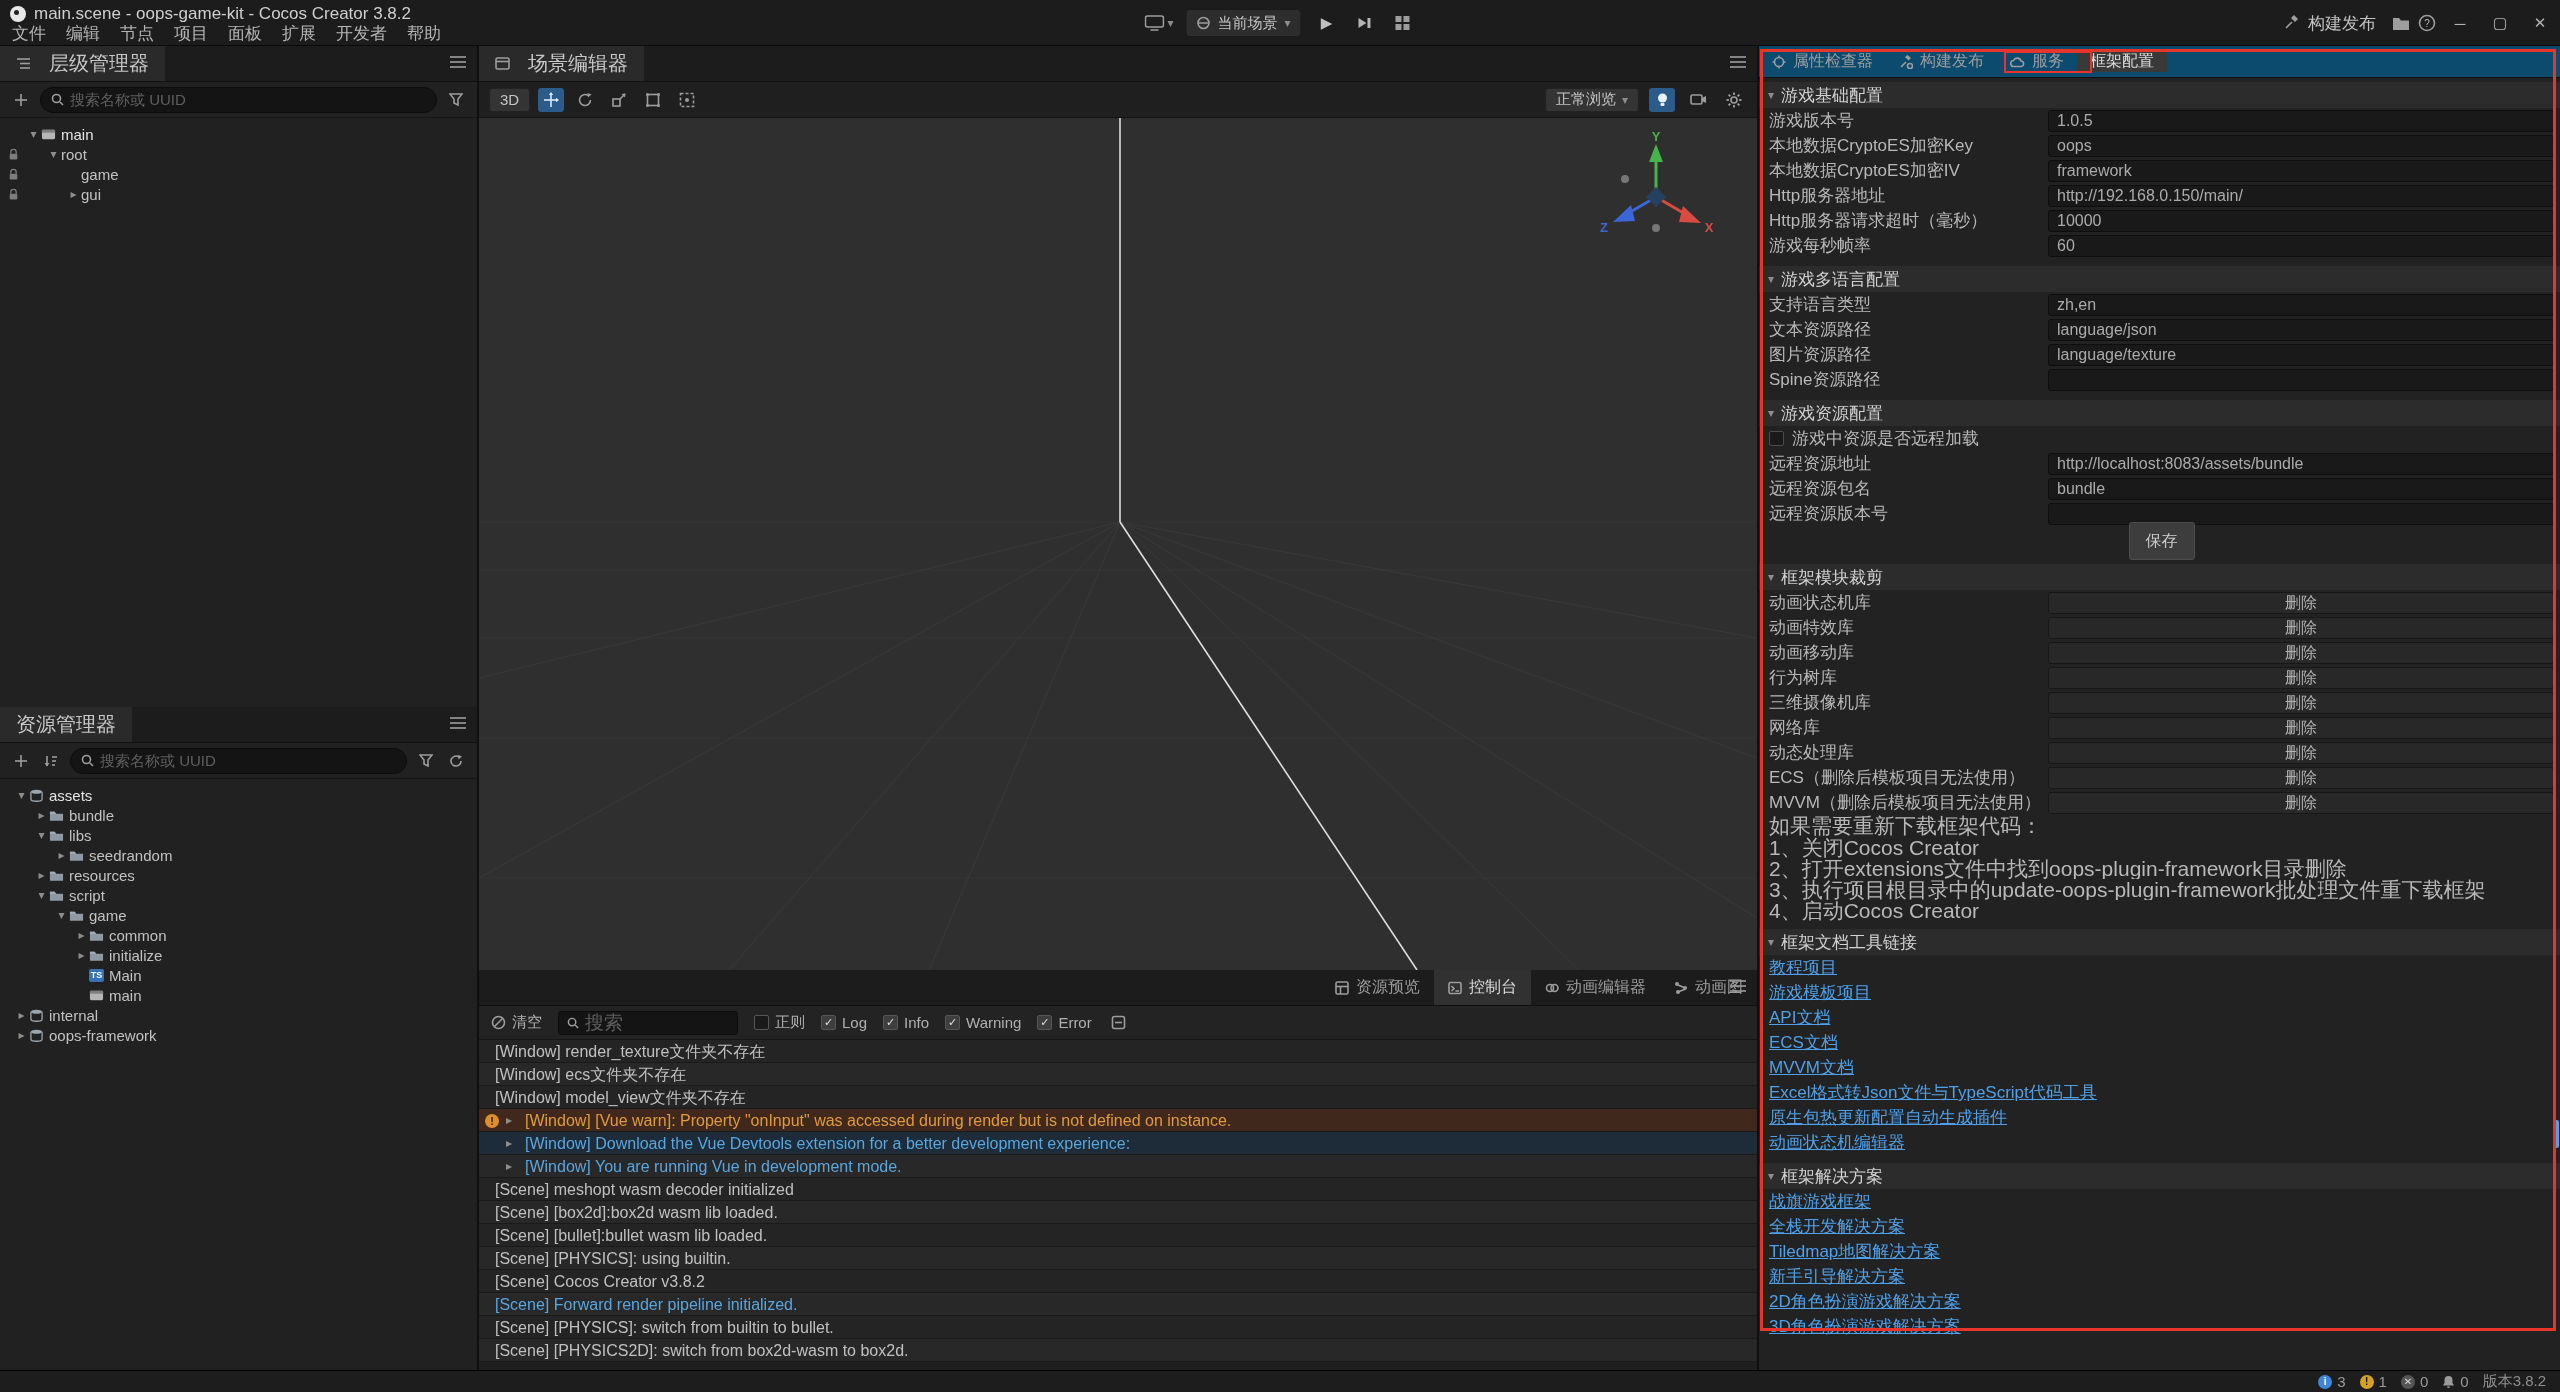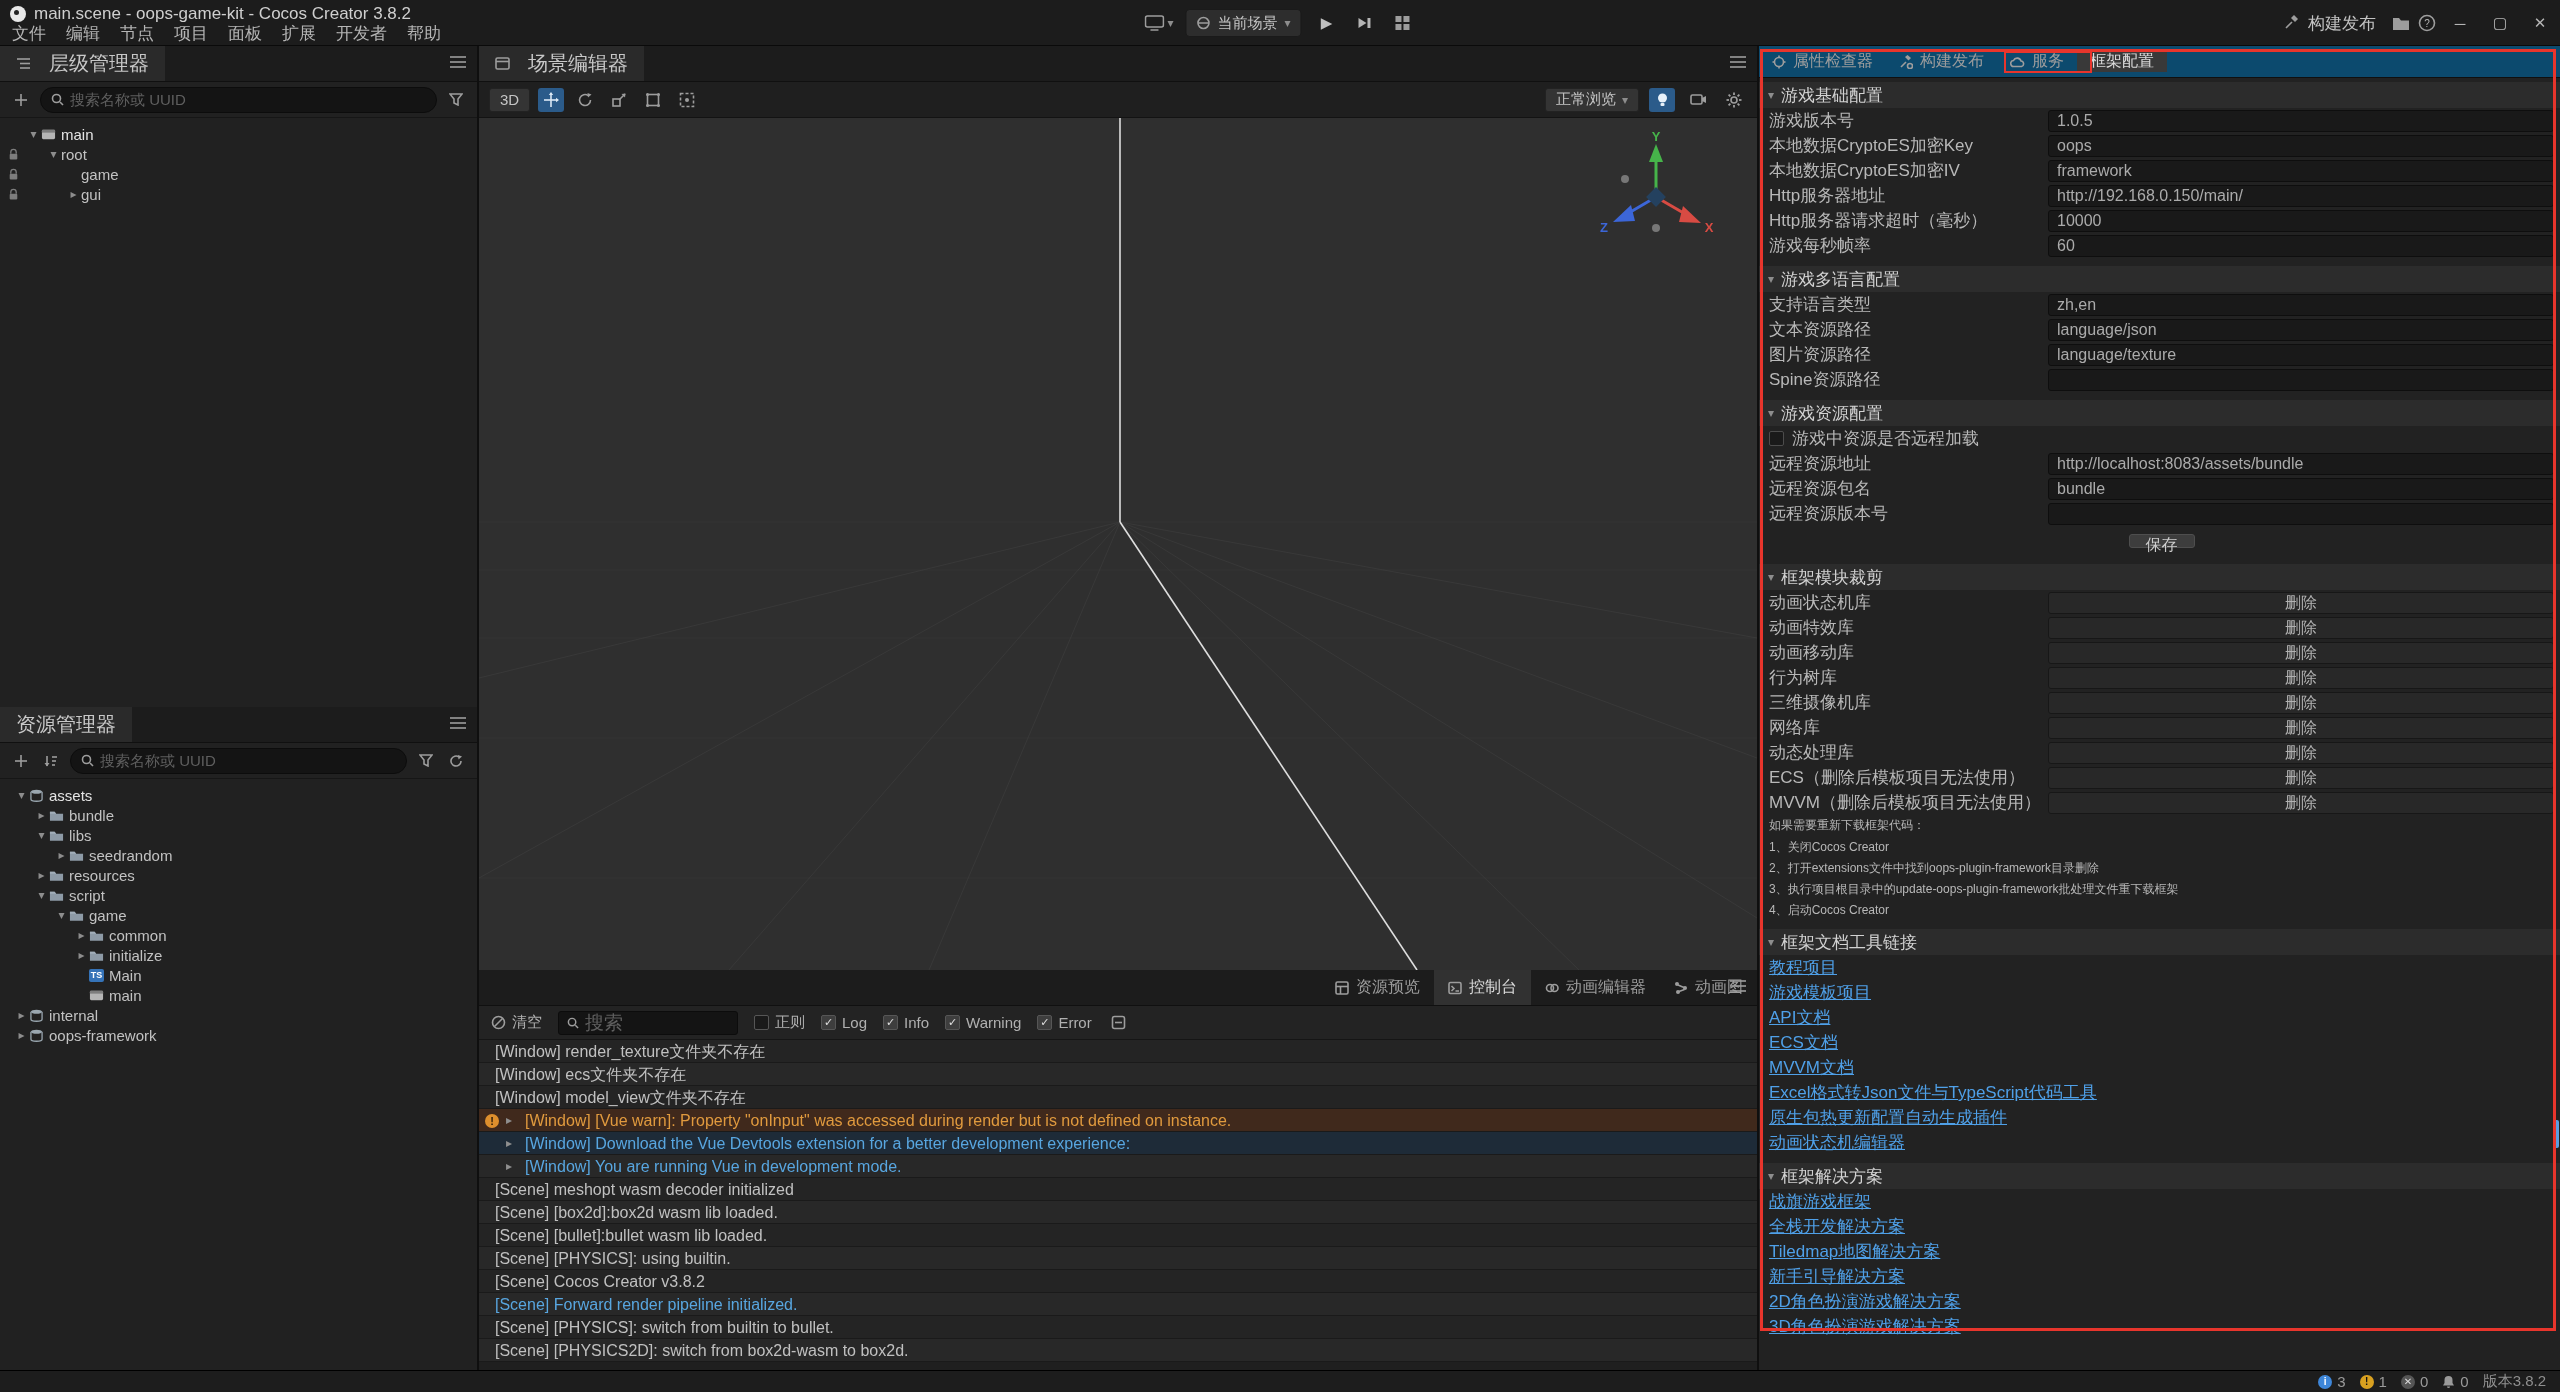--- a/index.html
+++ b/index.html
@@ -85,24 +85,24 @@
 .itab{display:flex;align-items:center;gap:7px;padding:0 13px;font-size:16px;color:#9c9c9c;white-space:nowrap;}
 .itab.active{background:#393939;color:#dcdcdc;}
 #inspector-body{position:absolute;left:0;top:32px;right:0;bottom:0;overflow:hidden;}
 .isec-h{height:26px;margin-top:8px;background:#2c2c2c;display:flex;align-items:center;gap:7px;padding:0 9px;color:#d2d2d2;font-size:17px;white-space:nowrap;}
 .isec-h:first-child{margin-top:4px;}
 .irow{height:25px;display:flex;align-items:center;padding:0 6px 0 10px;}
 .irow .lbl{width:279px;flex:none;font-size:17px;color:#b8b8b8;white-space:nowrap;overflow:hidden;}
 .irow input.val{flex:1;height:22px;background:#191919;border:1px solid #0e0e0e;border-radius:3px;padding:0 8px;font-size:16px;color:#ababab;font-family:inherit;outline:none;min-width:0;}
 .delbtn{flex:1;height:22px;background:#282828;border:1px solid #171717;border-radius:3px;font-size:16px;color:#b2b2b2;font-family:inherit;}
 .irow.center{justify-content:center;height:30px;}
-.btn{width:66px;height:14px;background:#3d3d3d;border:1px solid #4e4e4e;border-radius:3px;color:#cccccc;font-size:16px;font-family:inherit;}
+.btn{width:66px;height:38px;background:#3d3d3d;border:1px solid #4e4e4e;border-radius:3px;color:#cccccc;font-size:16px;font-family:inherit;}
 .cb{width:15px;height:15px;border:1px solid #4c4c4c;border-radius:2px;background:#1a1a1a;flex:none;}
 .cblbl{margin-left:8px;font-size:17px;color:#b8b8b8;white-space:nowrap;}
-.itext{height:21px;line-height:21px;padding-left:10px;font-size:12px;color:#b8b8b8;white-space:nowrap;overflow:hidden;}
+.itext{height:21px;line-height:21px;padding-left:10px;font-size:21px;color:#b8b8b8;white-space:nowrap;overflow:hidden;}
 .itext.first{height:22px;}
 .ilink{height:25px;display:flex;align-items:center;padding-left:10px;}
 .ilink a{color:#4fa0e8;font-size:17px;text-decoration:underline;cursor:pointer;white-space:nowrap;}
 #insp-scrollthumb{position:absolute;right:1px;top:1074px;width:5px;height:28px;background:#5a9fe0;border-radius:2px;}
 
 
 #statusbar{position:absolute;left:0;top:1370px;width:2560px;height:22px;background:#1d1d1d;border-top:1px solid #000;display:flex;align-items:center;}
 .sb-right{margin-left:auto;display:flex;align-items:center;gap:14px;padding-right:14px;font-size:15px;color:#9a9a9a;}
 .sb-item{display:flex;align-items:center;gap:5px;}
 .dot{width:14px;height:14px;border-radius:50%;font-size:10px;font-weight:bold;display:flex;align-items:center;justify-content:center;color:#111;}

